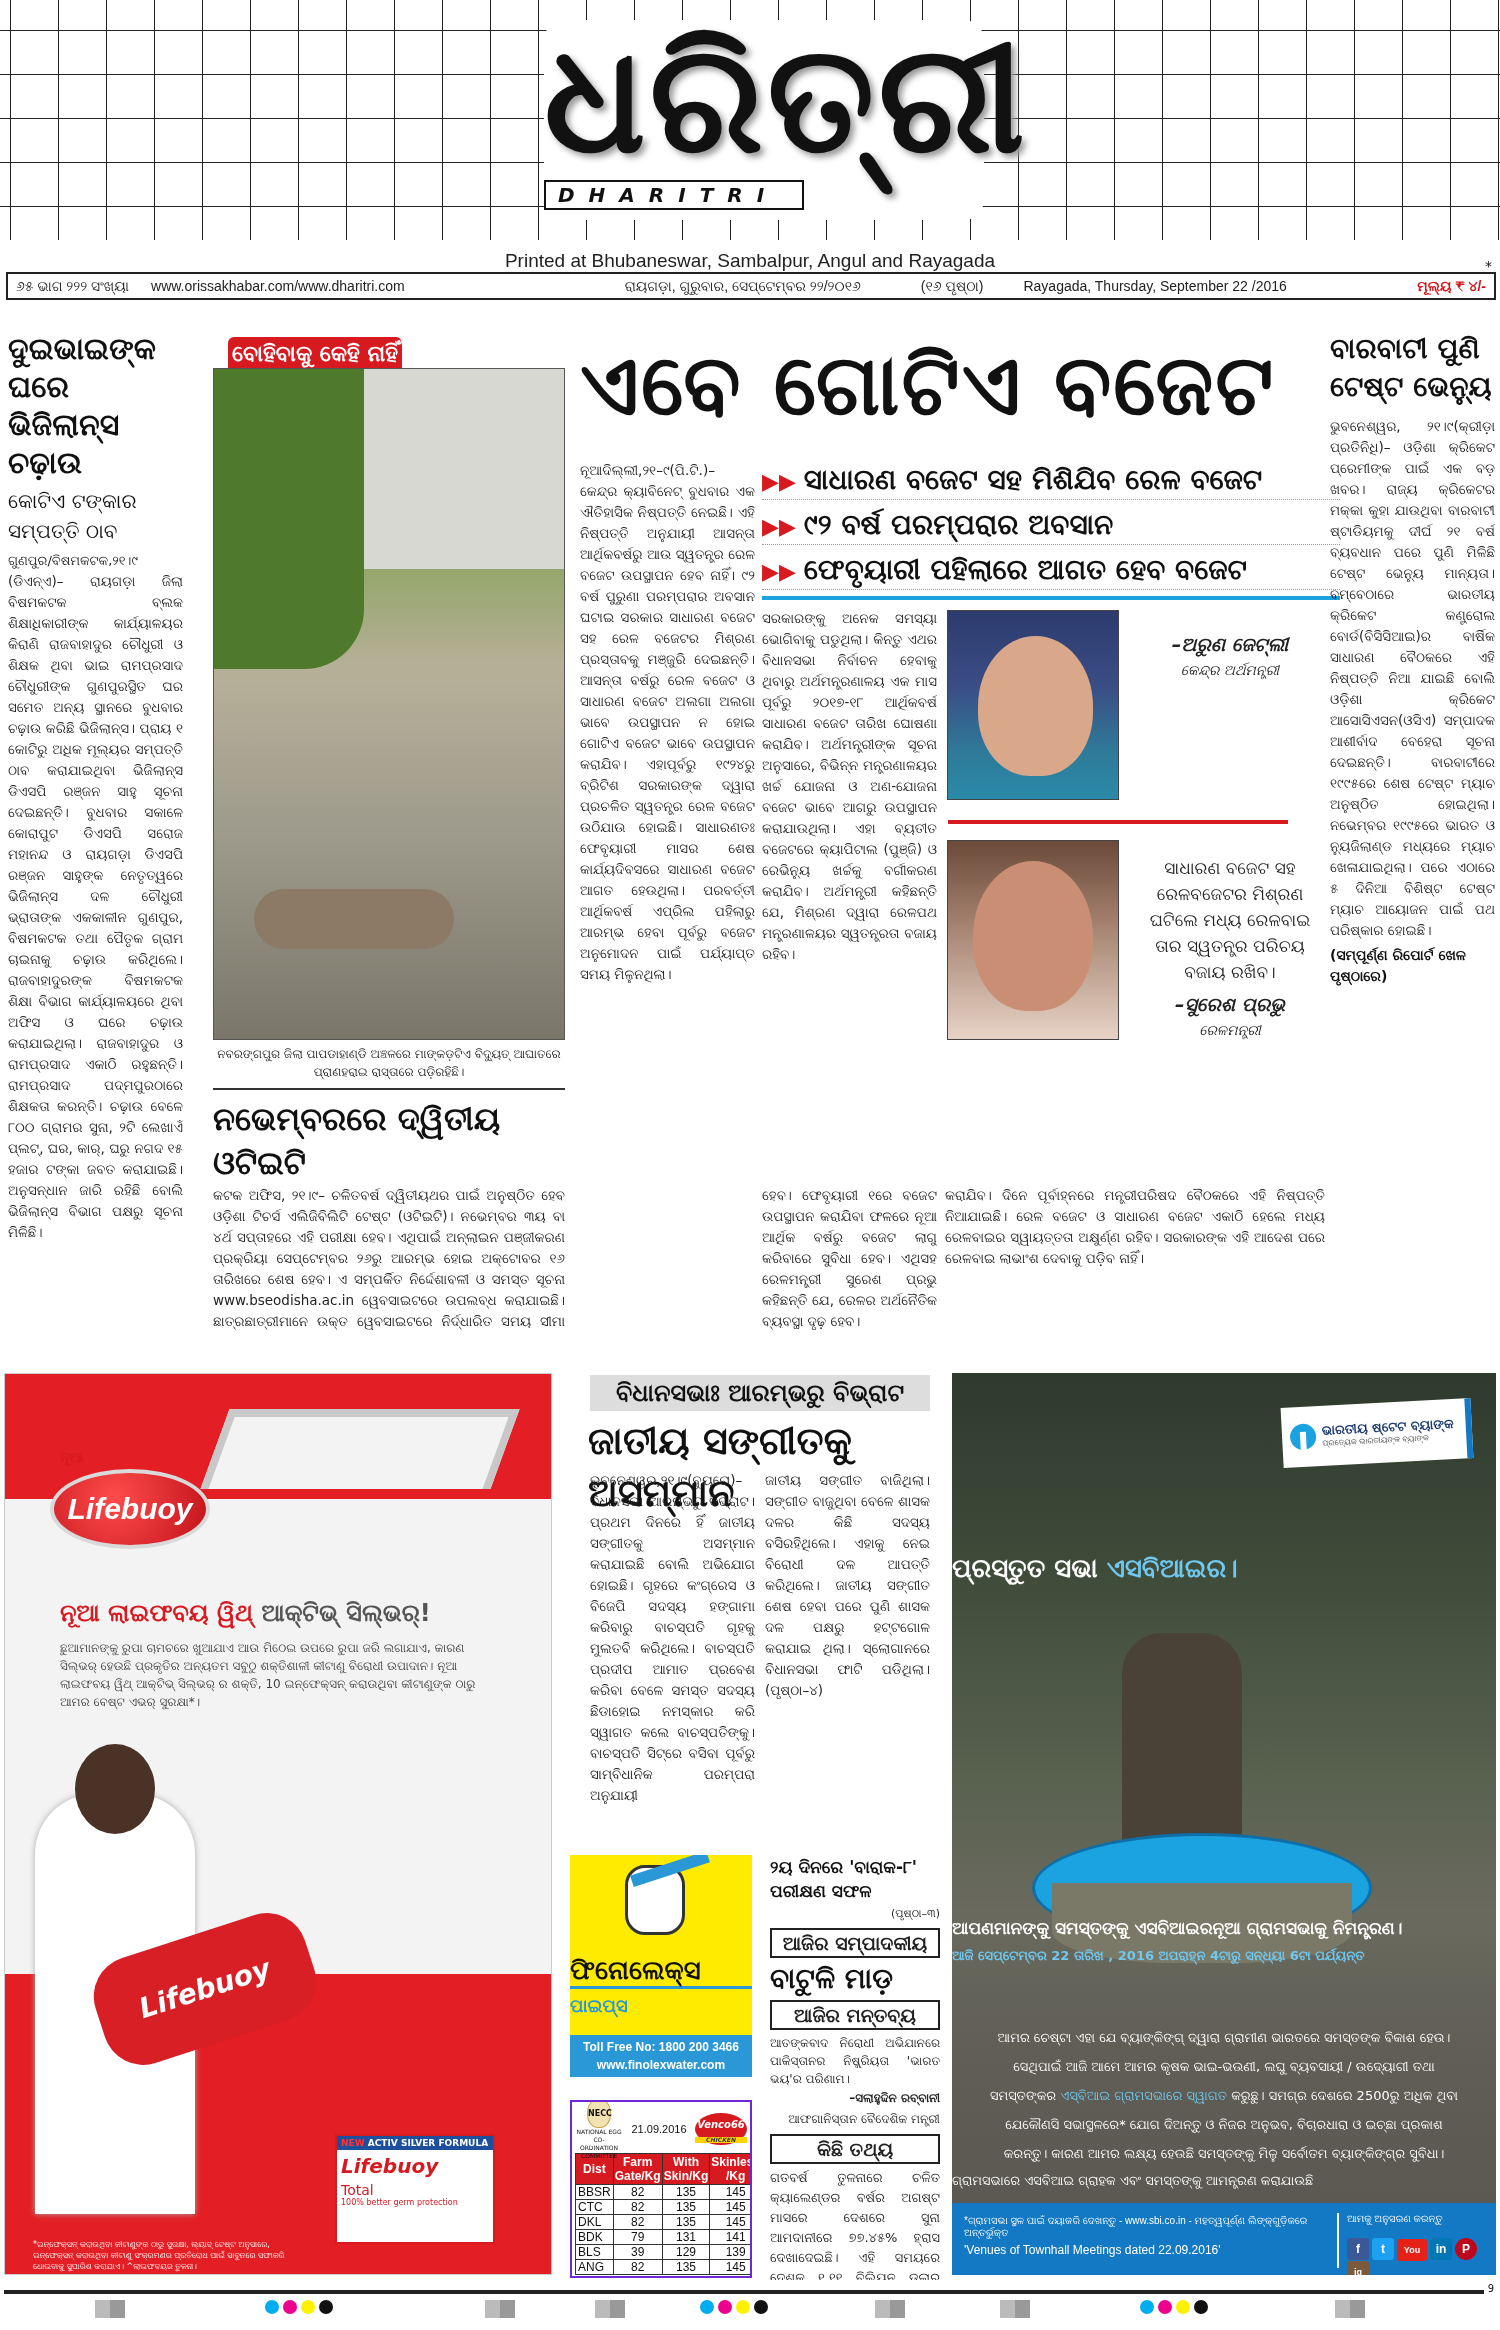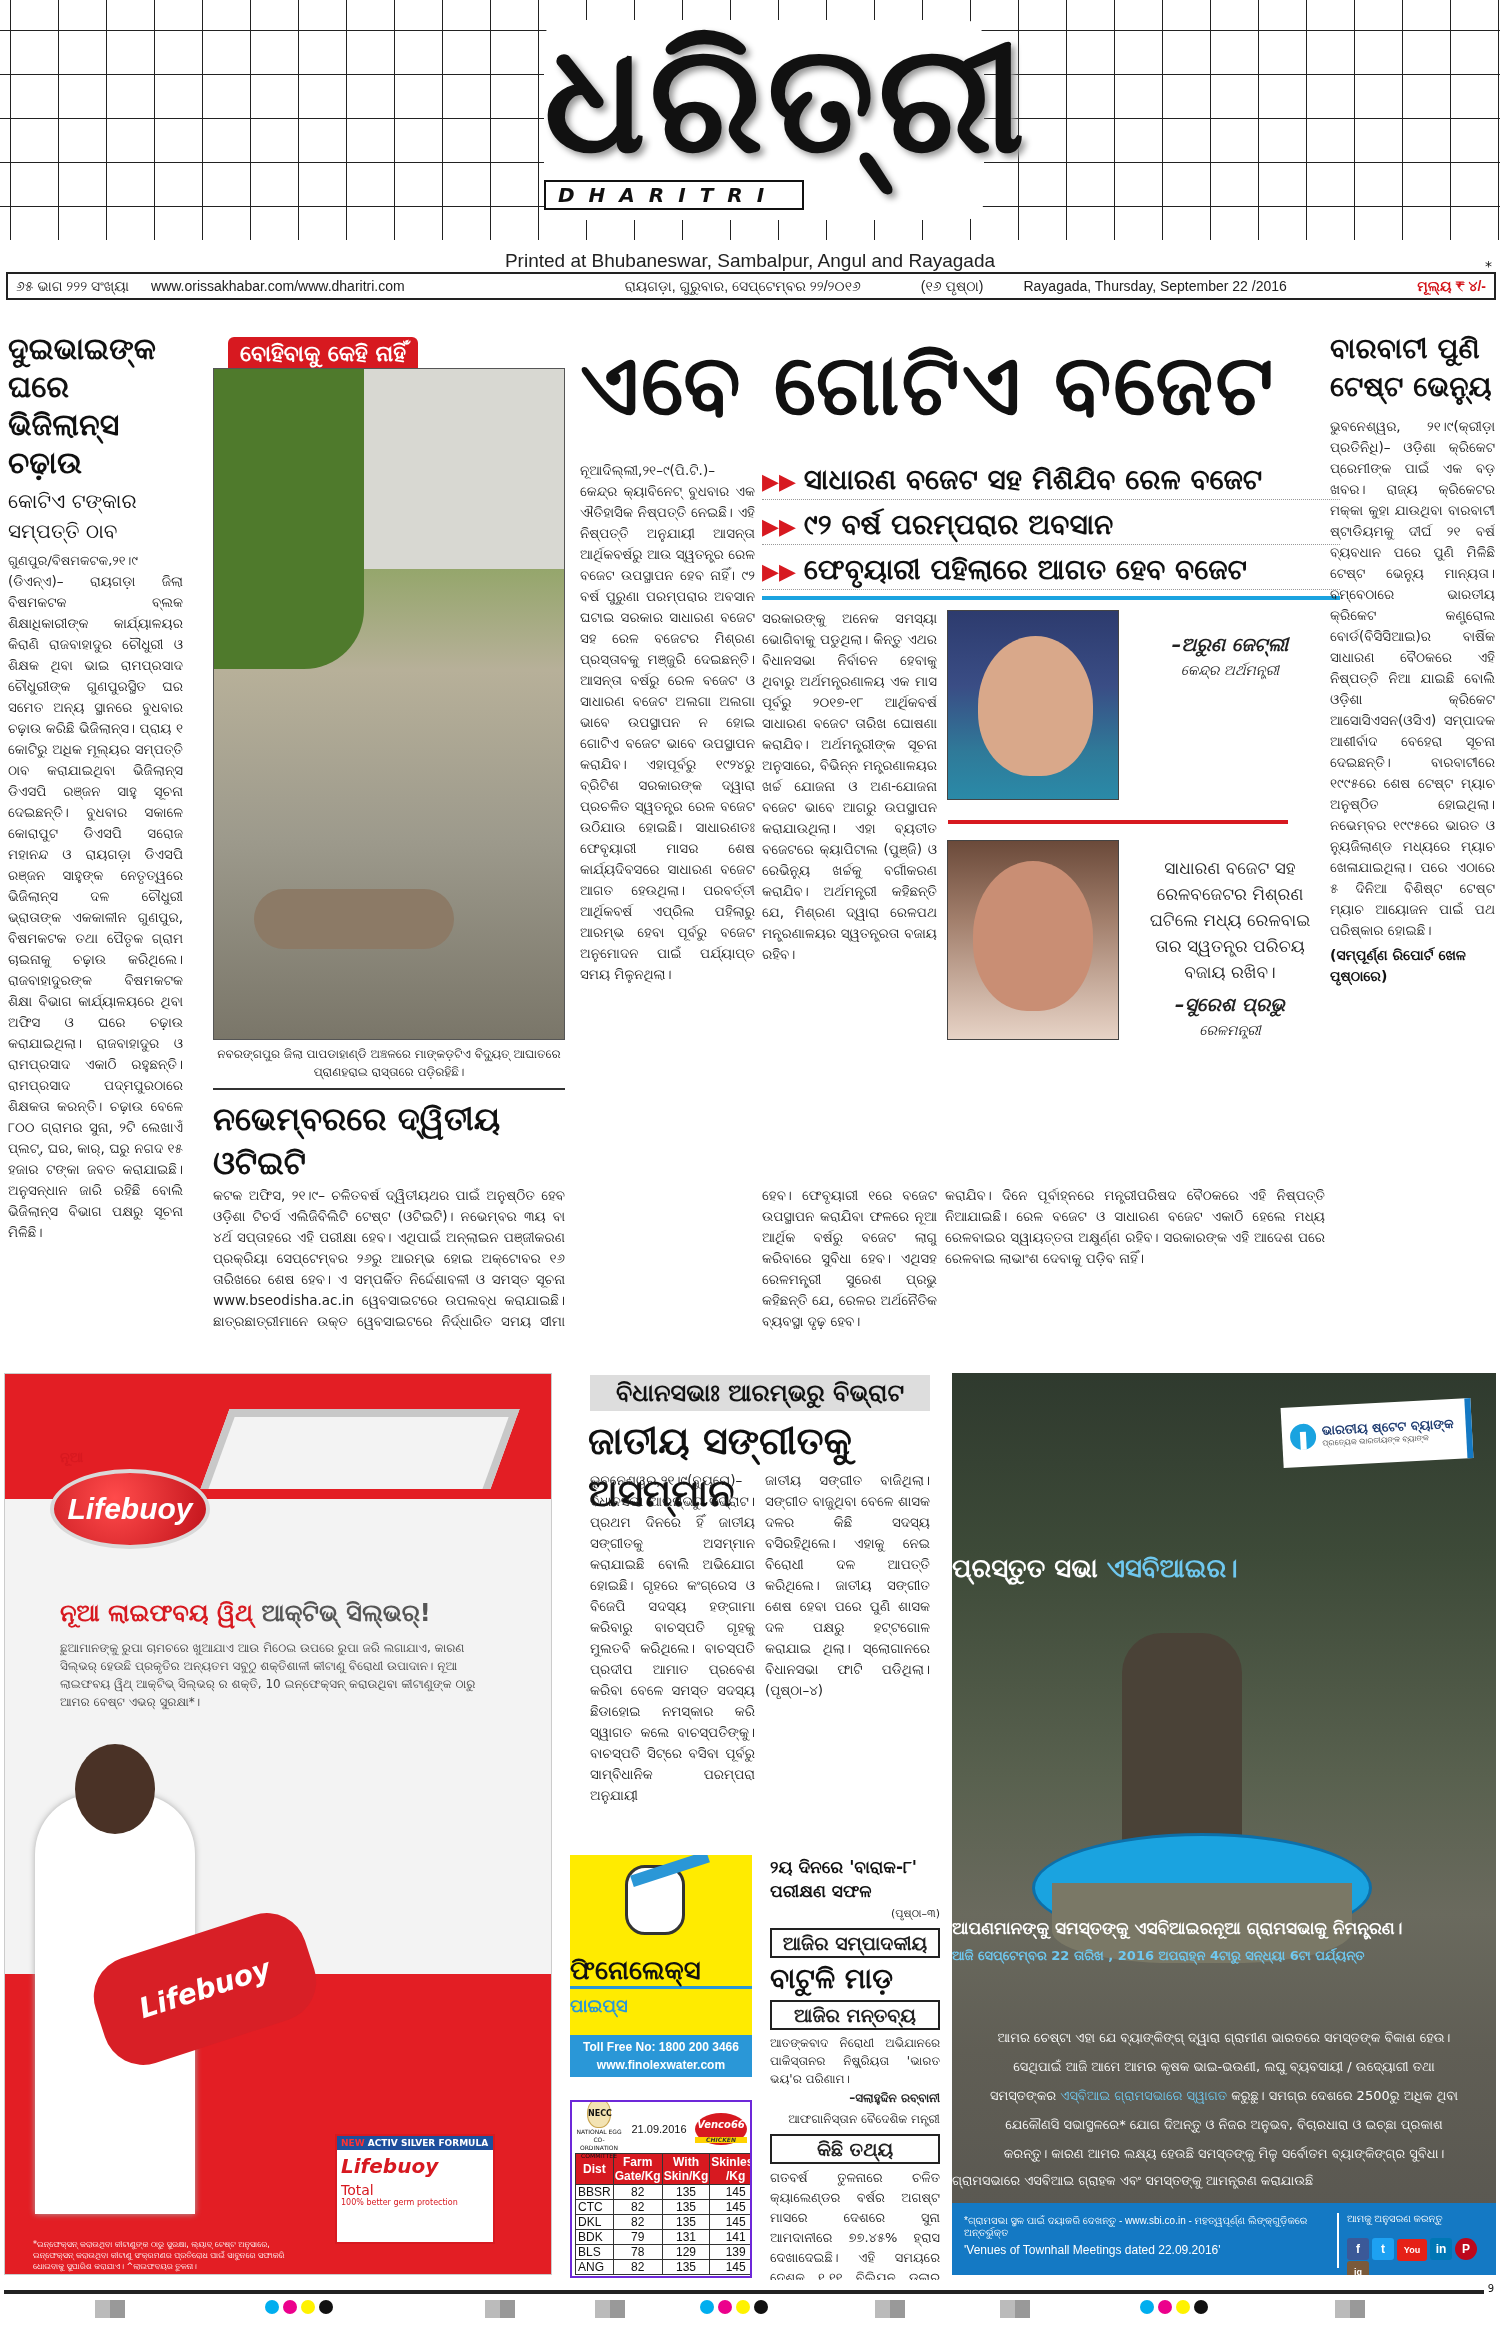--- a/index.html
+++ b/index.html
@@ -11,21 +11,21 @@
   .logo-glyph{position:absolute;left:0;top:-10px;width:440px;text-align:center;font-size:150px;font-weight:bold;color:#111;font-family:"DejaVu Serif",serif;letter-spacing:4px;text-shadow:4px 4px 6px #999}
   .logo-sub{position:absolute;left:0;bottom:10px;width:260px;height:30px;border:2px solid #111;background:#fff;font-style:italic;font-weight:bold;font-size:20px;letter-spacing:14px;padding-left:12px;line-height:26px}
   .printed{position:absolute;top:250px;left:0;width:1500px;text-align:center;font-family:"Liberation Sans",sans-serif;font-size:19px;color:#222}
   .dateline{position:absolute;top:272px;left:6px;width:1490px;height:28px;border:2px solid #222;display:flex;align-items:center;font-family:"Liberation Sans",sans-serif;font-size:14px;color:#222;padding:0 8px}
   .dateline span{margin-right:22px;white-space:nowrap}
   .dateline .price{color:#d4141a;font-weight:bold;margin-left:auto;margin-right:0}
   .star{position:absolute;top:258px;right:8px;font-size:14px}
   .col{position:absolute;font-size:13.5px;line-height:21px;color:#222;text-align:justify;overflow:hidden}
   .hl{font-weight:bold;color:#111;text-align:left}
   .photo{position:absolute;overflow:hidden}
-  .red-tag{position:absolute;background:#d71920;color:#fff;font-weight:bold;border-radius:6px 6px 0 0;padding:4px 12px;font-size:22px}
+  .red-tag{position:absolute;background:#d71920;color:#fff;font-weight:bold;border-radius:6px 6px 0 0;padding:4px 4px;font-size:22px}
   .rule{position:absolute;background:#333}
   .bullet-line{position:absolute;left:762px;width:578px;font-size:28px;font-weight:bold;border-bottom:1px dotted #999;height:40px;line-height:40px}
   .bullet-line .arr{color:#d71920;font-size:22px;margin-right:8px}
   .quote{position:absolute;font-size:17px;text-align:center;line-height:26px;color:#222}
   .quote .by{font-style:italic;font-weight:bold;font-size:19px;margin-top:6px}
   .quote .role{font-style:italic;font-size:14px}
   .ad{position:absolute;overflow:hidden}
   .egg-table{width:100%;border-collapse:collapse;font-family:Liberation Sans, sans-serif;font-size:12px}
   .egg-table th{background:#d71920;color:#fff;border:1px solid #333;padding:1px;font-size:12px}
   .egg-table td{border:1px solid #333;text-align:center;padding:0 2px}
@@ -193,21 +193,21 @@
           <td>145</td>
         </tr>
       <tr>
           <td>BDK</td>
           <td>79</td>
           <td>131</td>
           <td>141</td>
         </tr>
       <tr>
           <td>BLS</td>
-          <td>78</td>
+          <td>39</td>
           <td>129</td>
           <td>139</td>
         </tr>
       <tr>
           <td>ANG</td>
           <td>82</td>
           <td>135</td>
           <td>145</td>
         </tr>
     </tbody>

